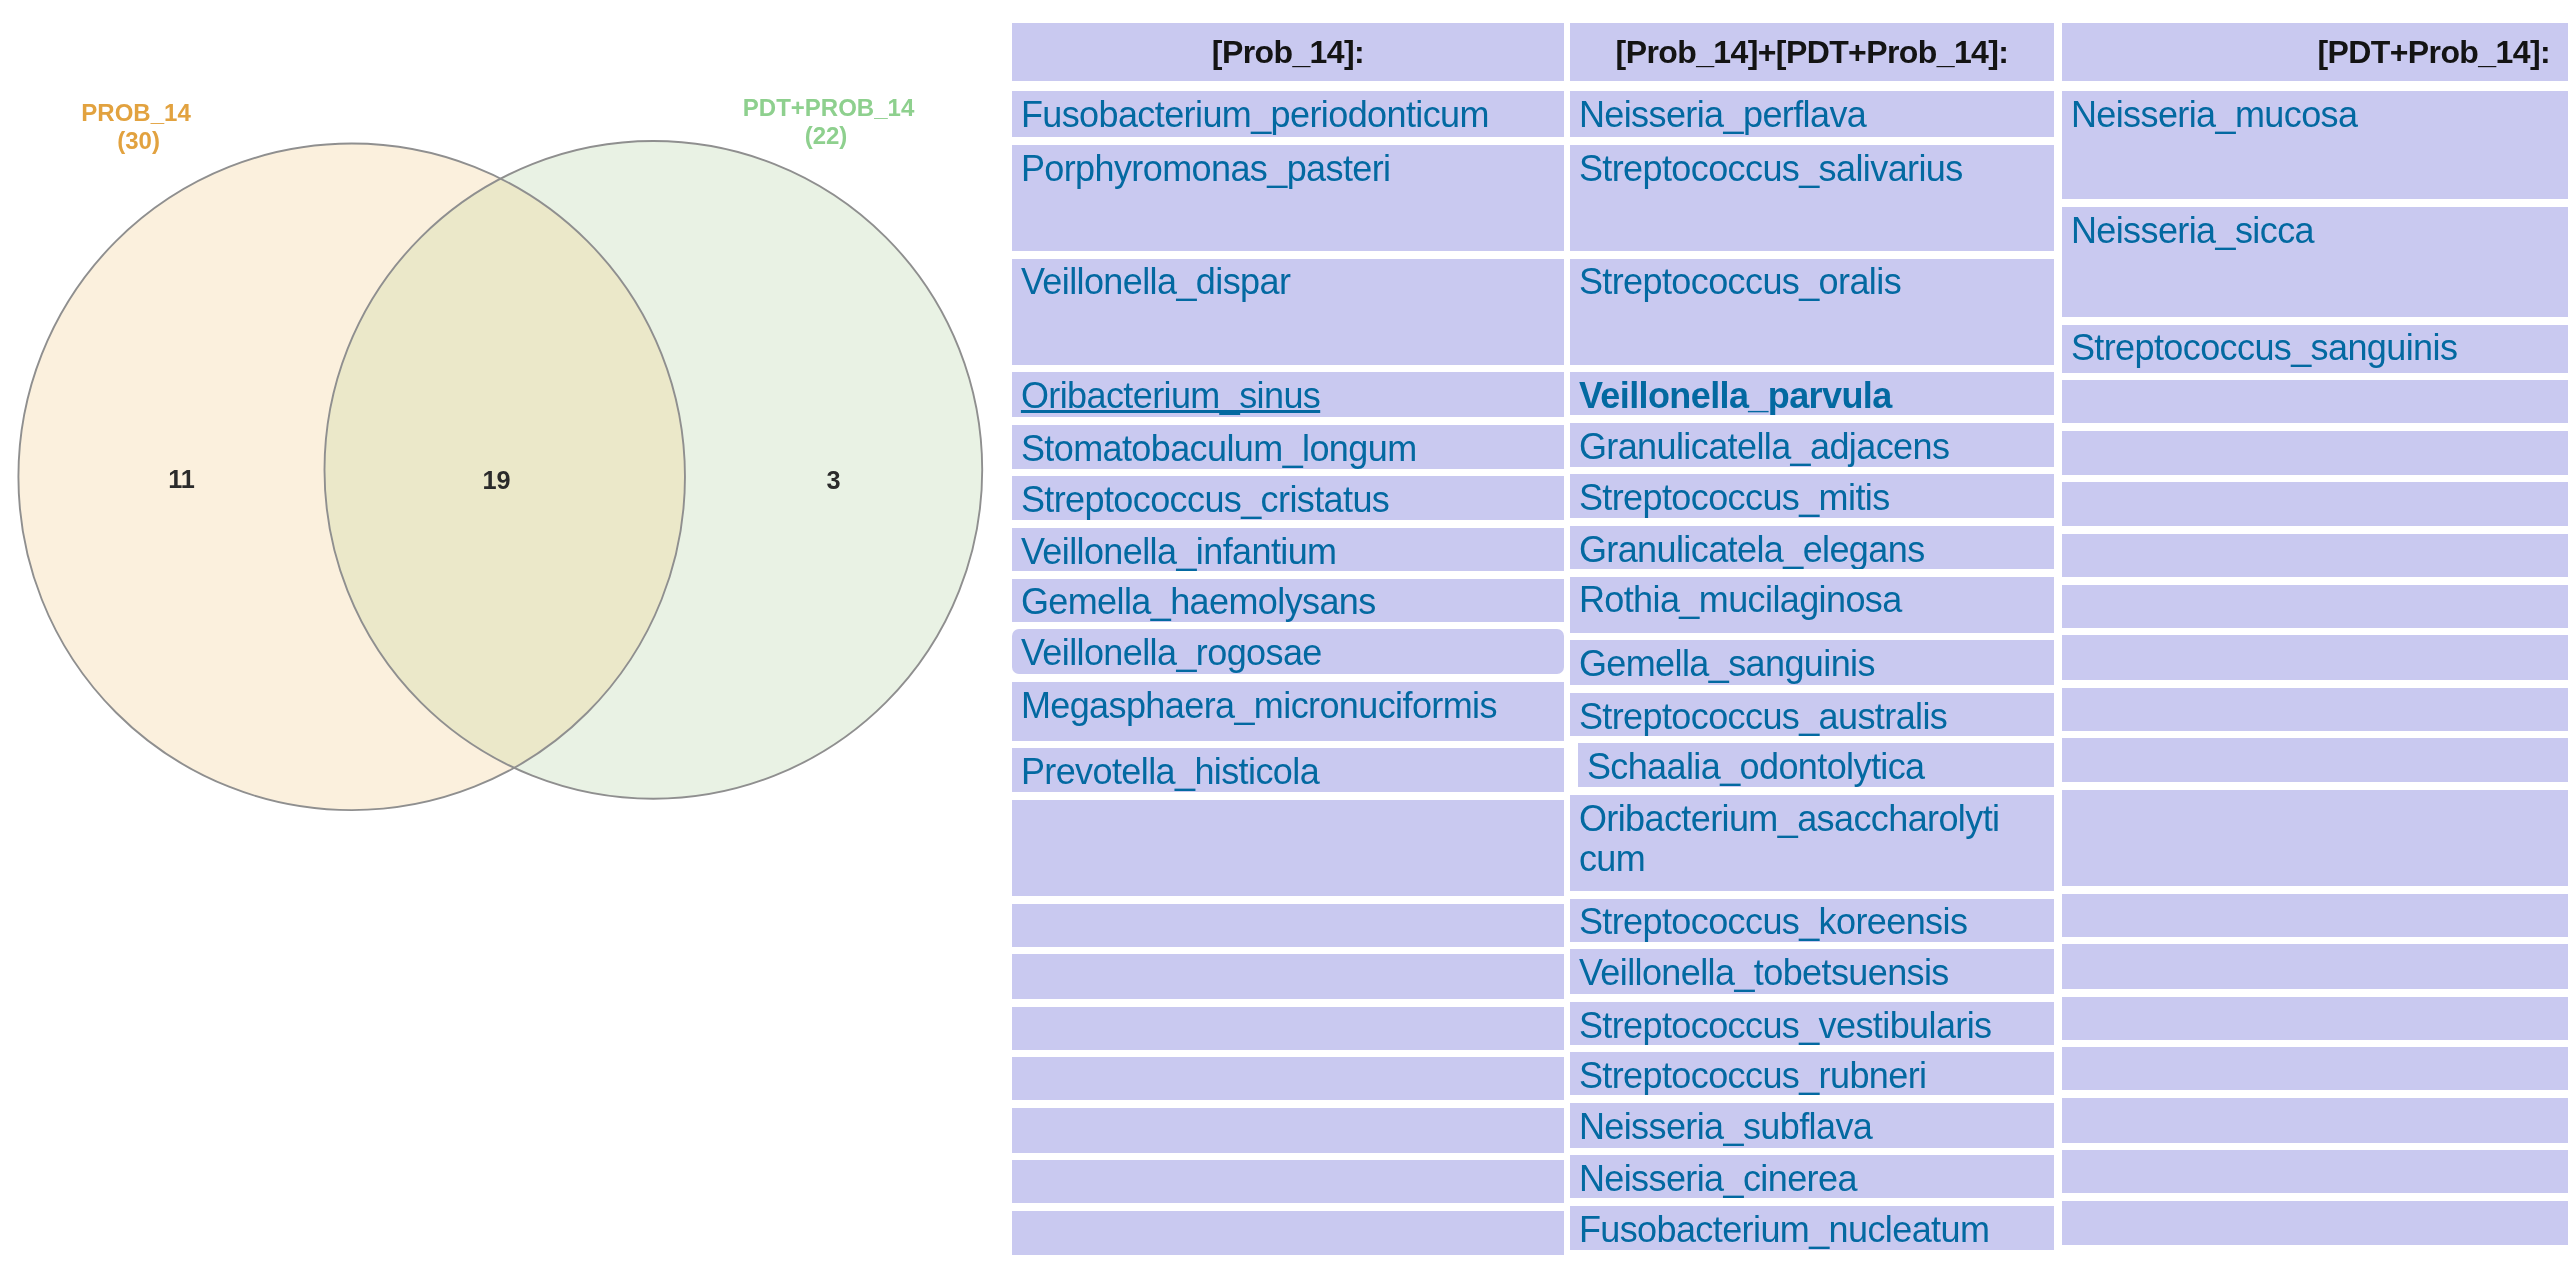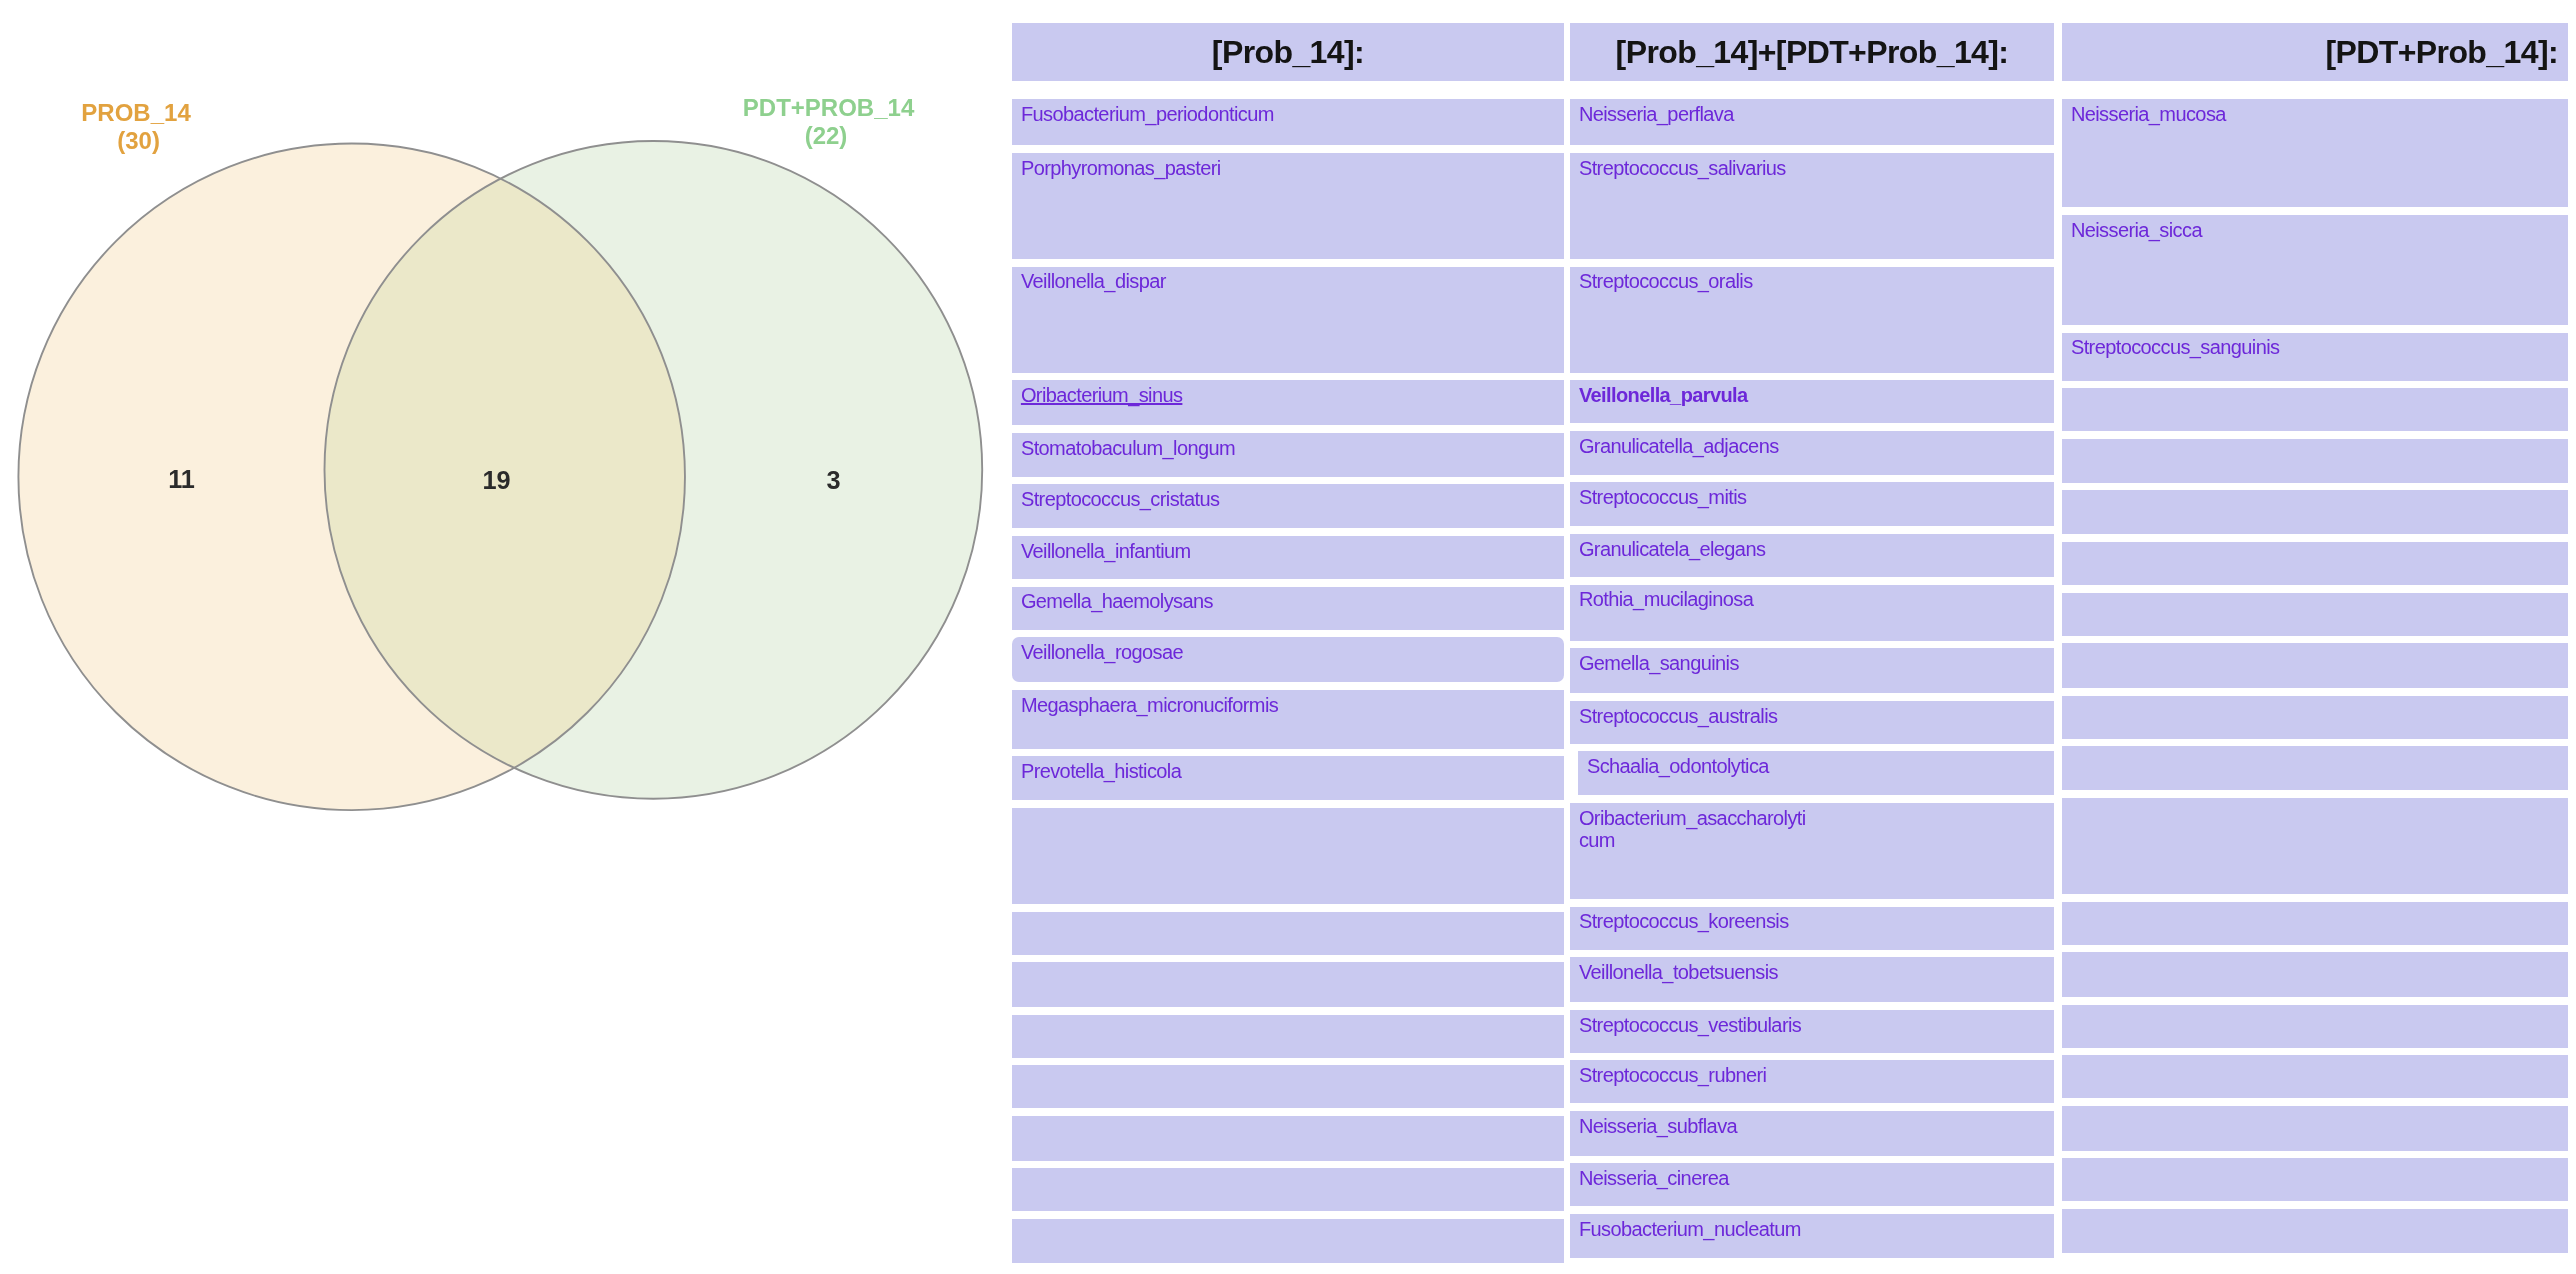--- a/index.html
+++ b/index.html
@@ -45,39 +45,39 @@
   }
   .tcol-0 { left: 0;      width: 552px; }
   .tcol-1 { left: 558px;  width: 484px; }
   .tcol-2 { left: 1050px; width: 506px; }
   .thead {
     height: 58px;
     background: var(--cell-bg);
     display: flex;
     align-items: center;
     box-sizing: border-box;
-    padding: 0 10px;
+    padding: 0 18px;
     font-size: 32px;
     font-weight: 700;
     letter-spacing: -0.6px;
     color: #141414;
-    margin-bottom: 18px;
+    margin-bottom: 10px;
     white-space: nowrap;
   }
   .thead.align-center { justify-content: center; }
   .thead.align-right  { justify-content: flex-end; }
   .cell {
     background: var(--cell-bg);
     margin-bottom: 7.6px;
     box-sizing: border-box;
     padding: 3.8px 2.5px 0 8.9px;
-    font-size: 20px;
+    font-size: 36px;
     letter-spacing: -0.6px;
     line-height: 1.12;
-    color: #6d28d9;
+    color: #0369a1;
     white-space: pre-line;
     overflow: hidden;
   }
 </style>
 </head>
 <body>
 
 <div>
 
   <svg class="venn-svg" width="1012" height="917" viewBox="0 0 1600 1450">

